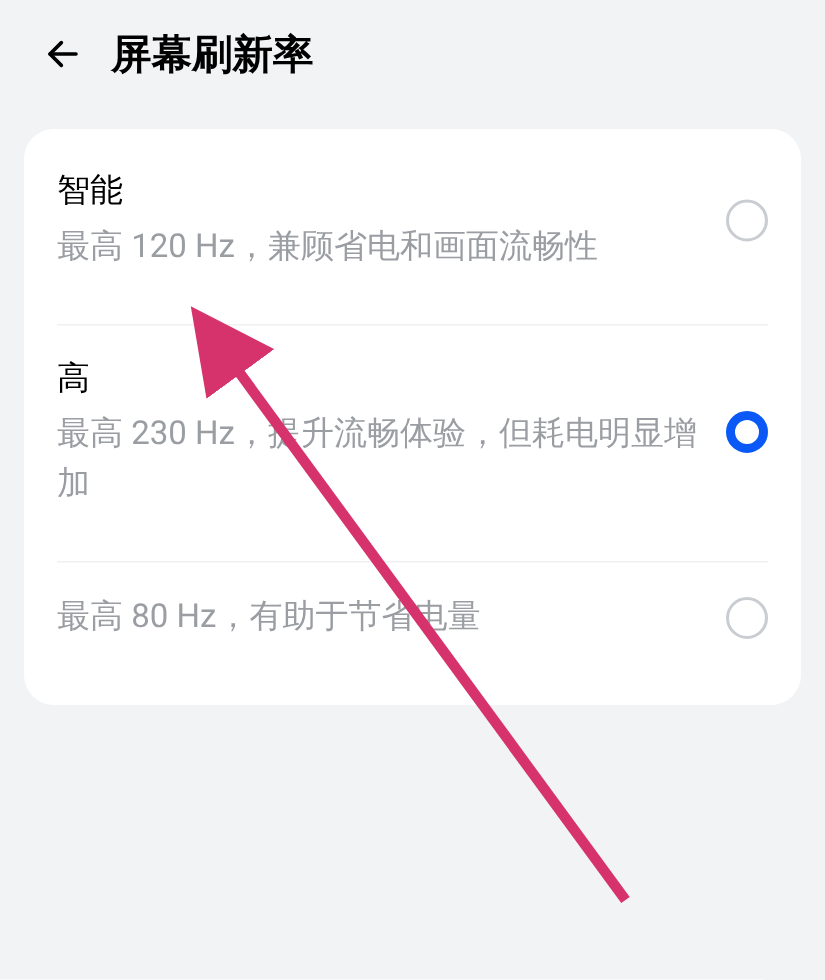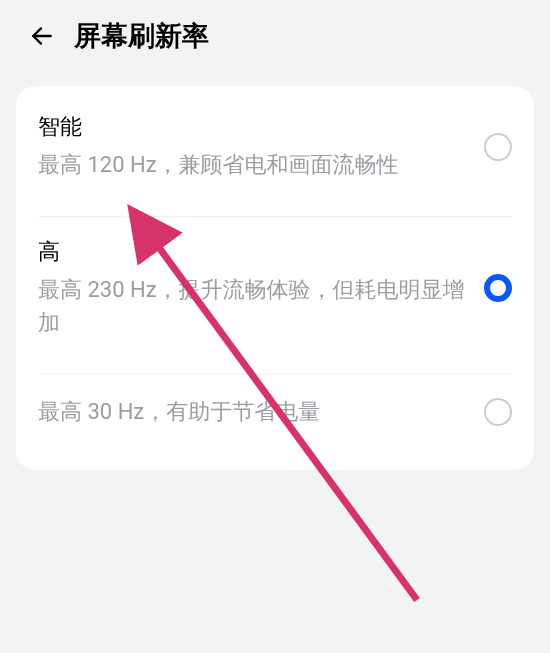--- a/index.html
+++ b/index.html
@@ -115,21 +115,21 @@
   <div class="option">
     <div class="option-text">
       <div class="option-title">高</div>
       <div class="option-desc">最高 230 Hz，提升流畅体验，但耗电明显增加</div>
     </div>
     <div class="radio checked"></div>
   </div>
 
   <div class="option">
     <div class="option-text">
-      <div class="option-desc">最高 30 Hz，有助于节省电量</div>
+      <div class="option-desc">最高 80 Hz，有助于节省电量</div>
     </div>
     <div class="radio unchecked"></div>
   </div>
 
 </div>
 
 <svg class="arrow-annotation" width="550" height="653">
   <defs>
     <marker id="arrowhead" markerWidth="8" markerHeight="8" refX="2" refY="4" orient="auto">
       <polygon points="0 0, 8 4, 0 8" fill="#d6336c"></polygon>

